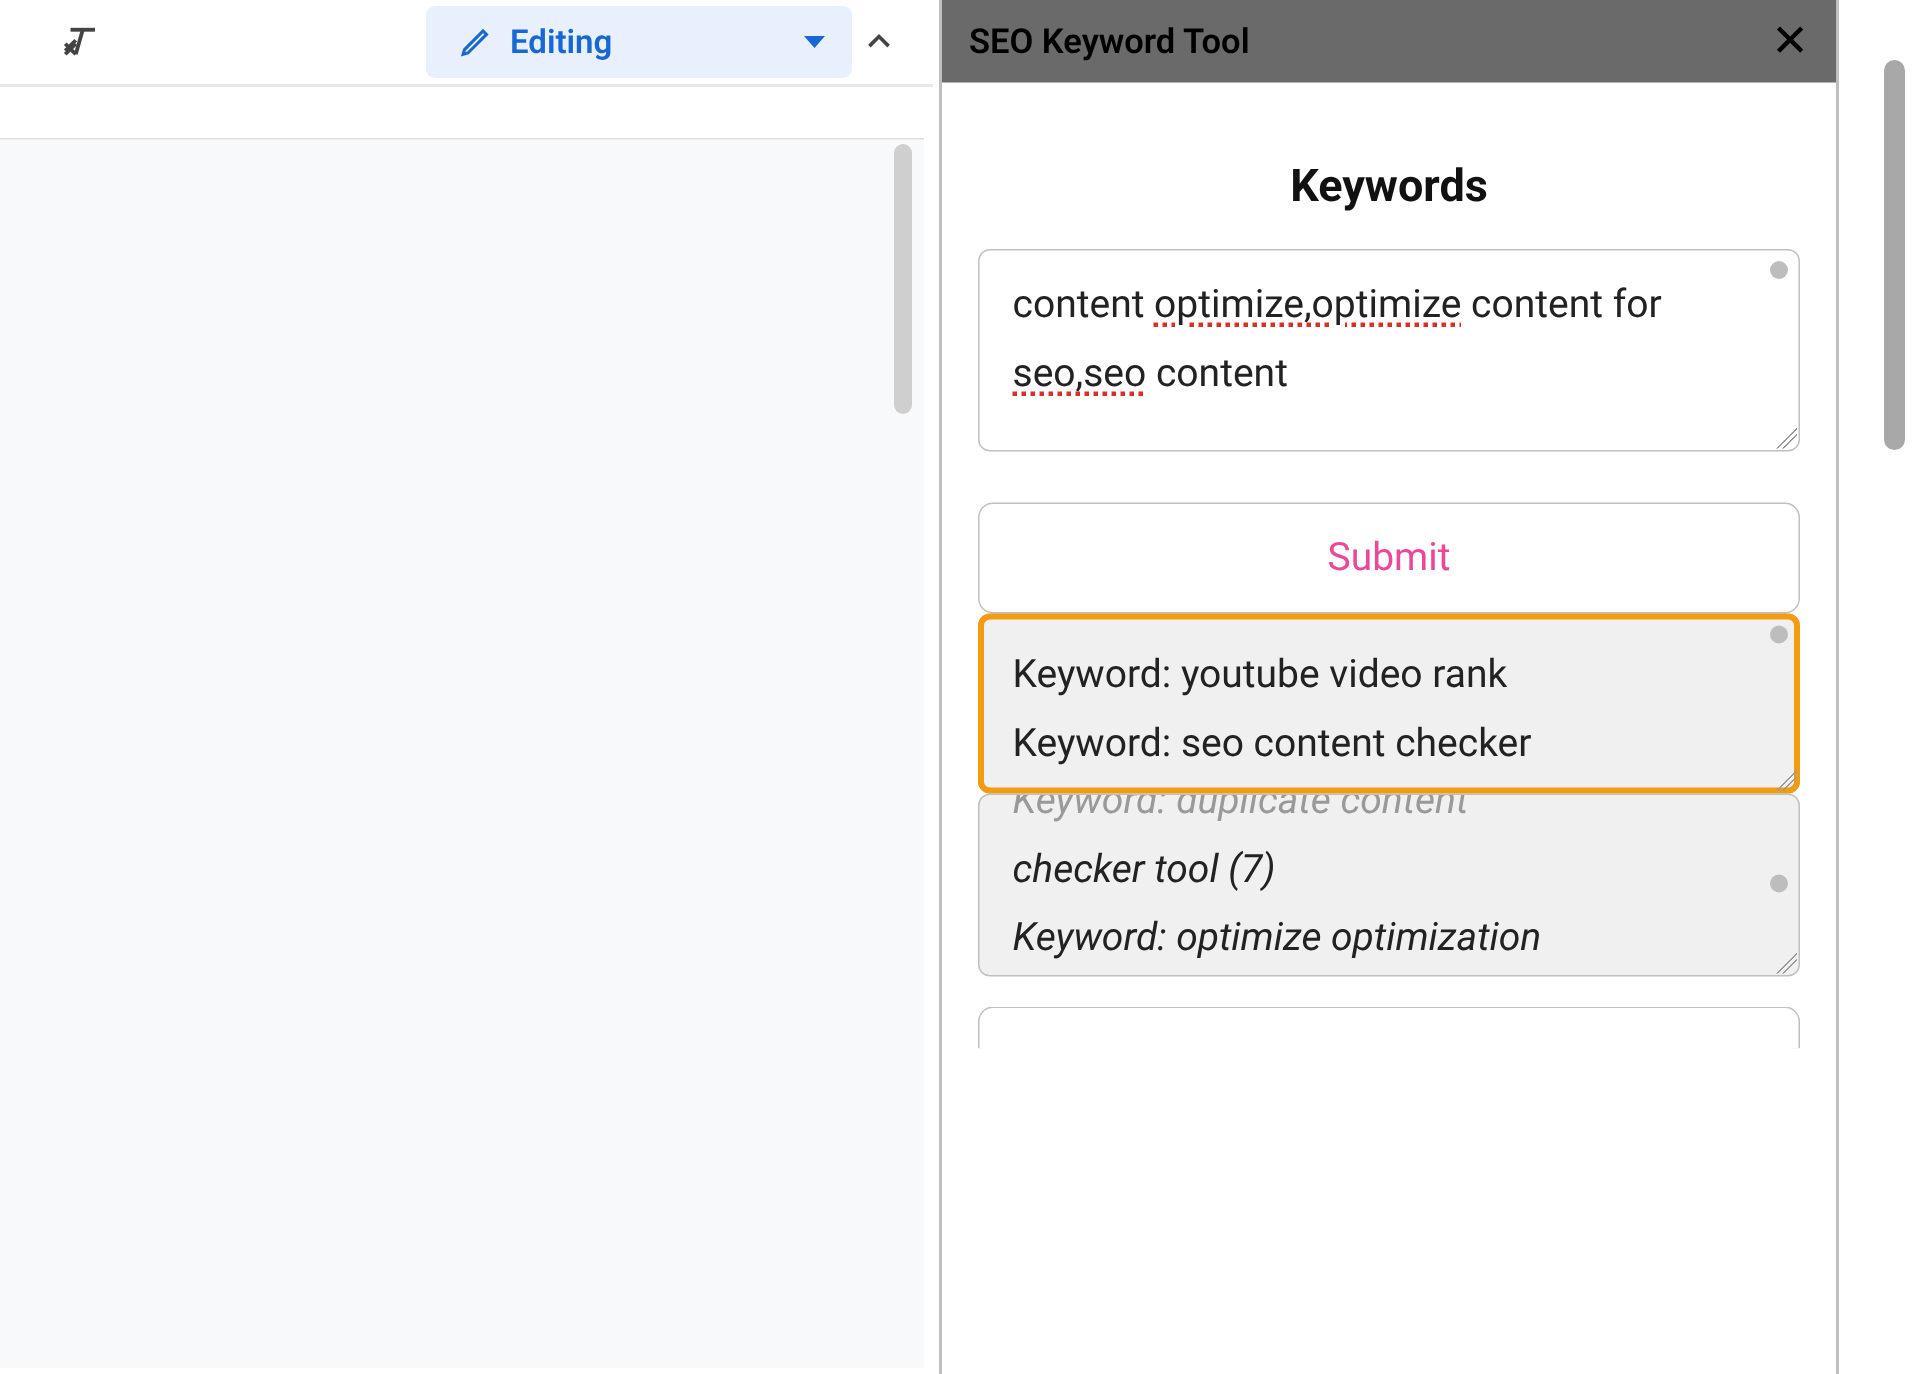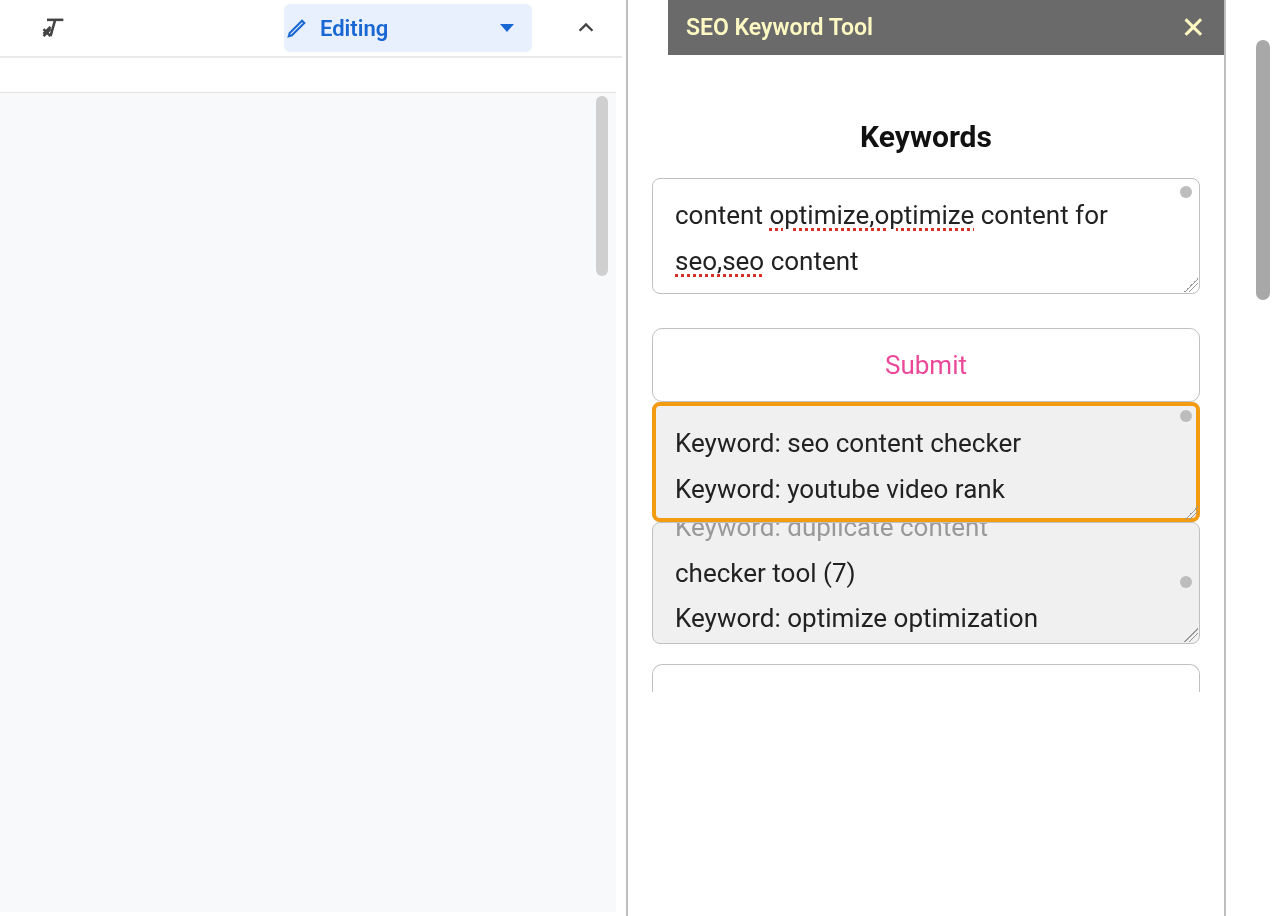--- a/index.html
+++ b/index.html
@@ -37,26 +37,26 @@
     
     .editing-badge {
       position: absolute;
       left: 284px;
       top: 4px;
       height: 48px;
       background: #e8f0fe;
       border-radius: 6px;
       display: flex;
       align-items: center;
-      padding: 0 18px 0 2px;
+      padding: 0 18px 0 22px;
       gap: 12px;
       color: #1967d2;
       font-weight: 600;
       font-size: 22px;
-      width: 248px;
+      width: 284px;
       justify-content: flex-start;
     }
     .editing-badge svg.pencil { width: 22px; height: 22px; }
     .editing-badge .dropdown-caret {
       margin-left: auto;
       width: 0; height: 0;
       border-left: 7px solid transparent;
       border-right: 7px solid transparent;
       border-top: 8px solid #1967d2;
     }
@@ -107,46 +107,45 @@
       background: #fff;
       border-left: 2px solid #bfbfbf;
       border-right: 2px solid #bfbfbf;
     }
     .sidebar-header {
       height: 55px;
       background: #6a6a6a;
       display: flex;
       align-items: center;
       padding: 0 18px;
-      color: #fef9c3;
+      color: #000000;
       font-size: 23px;
       font-weight: 600;
       justify-content: space-between;
-      margin-left: 40px;
     }
     .close-x {
       font-size: 30px;
       line-height: 1;
       cursor: pointer;
       font-weight: 300;
     }
     
     .sidebar-body {
       padding: 24px 24px 0 24px;
       text-align: center;
     }
     
     .section-title {
       font-size: 30px;
       font-weight: 700;
       color: #111;
       margin: 30px 0 24px;
       text-align: center;
     }
-    .section-title.first { margin-top: 40px; }
+    .section-title.first { margin-top: 28px; }
     
     .textarea-box {
       width: 100%;
       border: 1px solid #c0c0c0;
       border-radius: 8px;
       background: #fff;
       text-align: left;
       padding: 14px 22px 14px 22px;
       font-size: 26px;
       line-height: 1.75;
@@ -176,35 +175,35 @@
       margin-top: 34px;
       border: 1px solid #c0c0c0;
       border-radius: 10px;
       background: #fff;
       font-size: 26px;
       color: #ec4899;
       font-family: inherit;
       cursor: pointer;
     }
     
-    .included-box-wrap { margin-top:0;}
+    .included-box-wrap { margin-top:0;font-style:italic;}
     .included-content{
       font-size:26px; line-height:1.75; color:#222;
     }
     
     
     .outer-scrollbar {
       position:absolute; left:1250px; top:0; width:24px; height:916px;
     }
     .outer-scroll-thumb{
       position:absolute; left:6px; top:40px; width:14px; height:260px;
       background:#a8a8a8; border-radius:7px;
     }
     
-    .keywords-box { height: 116px; }
+    .keywords-box { height: 135px; }
     .notinc-box { height: 120px; padding-top:18px; padding-bottom:18px;}
     .inc-box { height:122px; overflow:hidden; padding-top:0; padding-bottom:10px;}
     .inc-box .l1 { margin-top:-18px;}
     
     .btn-below{
       width:100%; height:28px; margin-top:20px;
       border:1px solid #c0c0c0; border-top-left-radius:10px; border-top-right-radius:10px;
       border-bottom:none; background:#fff;
     }
   </style>
@@ -260,22 +259,22 @@
       <div class="textarea-box keywords-box" id="kw-box"><span>content </span><span class="spellcheck">optimize,optimize</span><span> content for </span><span class="spellcheck">seo,seo</span><span> content</span></div>
       <div class="mini-scroll"></div>
       <div class="resize-grip"></div>
     </div>
     
     <button class="submit-btn">Submit</button>
     
     
     <div class="textarea-wrap">
       <div class="textarea-box readonly highlight notinc-box">
+        <div>Keyword: youtube video rank</div>
         <div>Keyword: seo content checker</div>
-        <div>Keyword: youtube video rank</div>
       </div>
       <div class="mini-scroll"></div>
       <div class="resize-grip"></div>
     </div>
     
     
     <div class="textarea-wrap included-box-wrap">
       <div class="textarea-box readonly inc-box">
         <div class="included-content">
           <div class="l1" style="color:#999;">Keyword: duplicate content</div>

